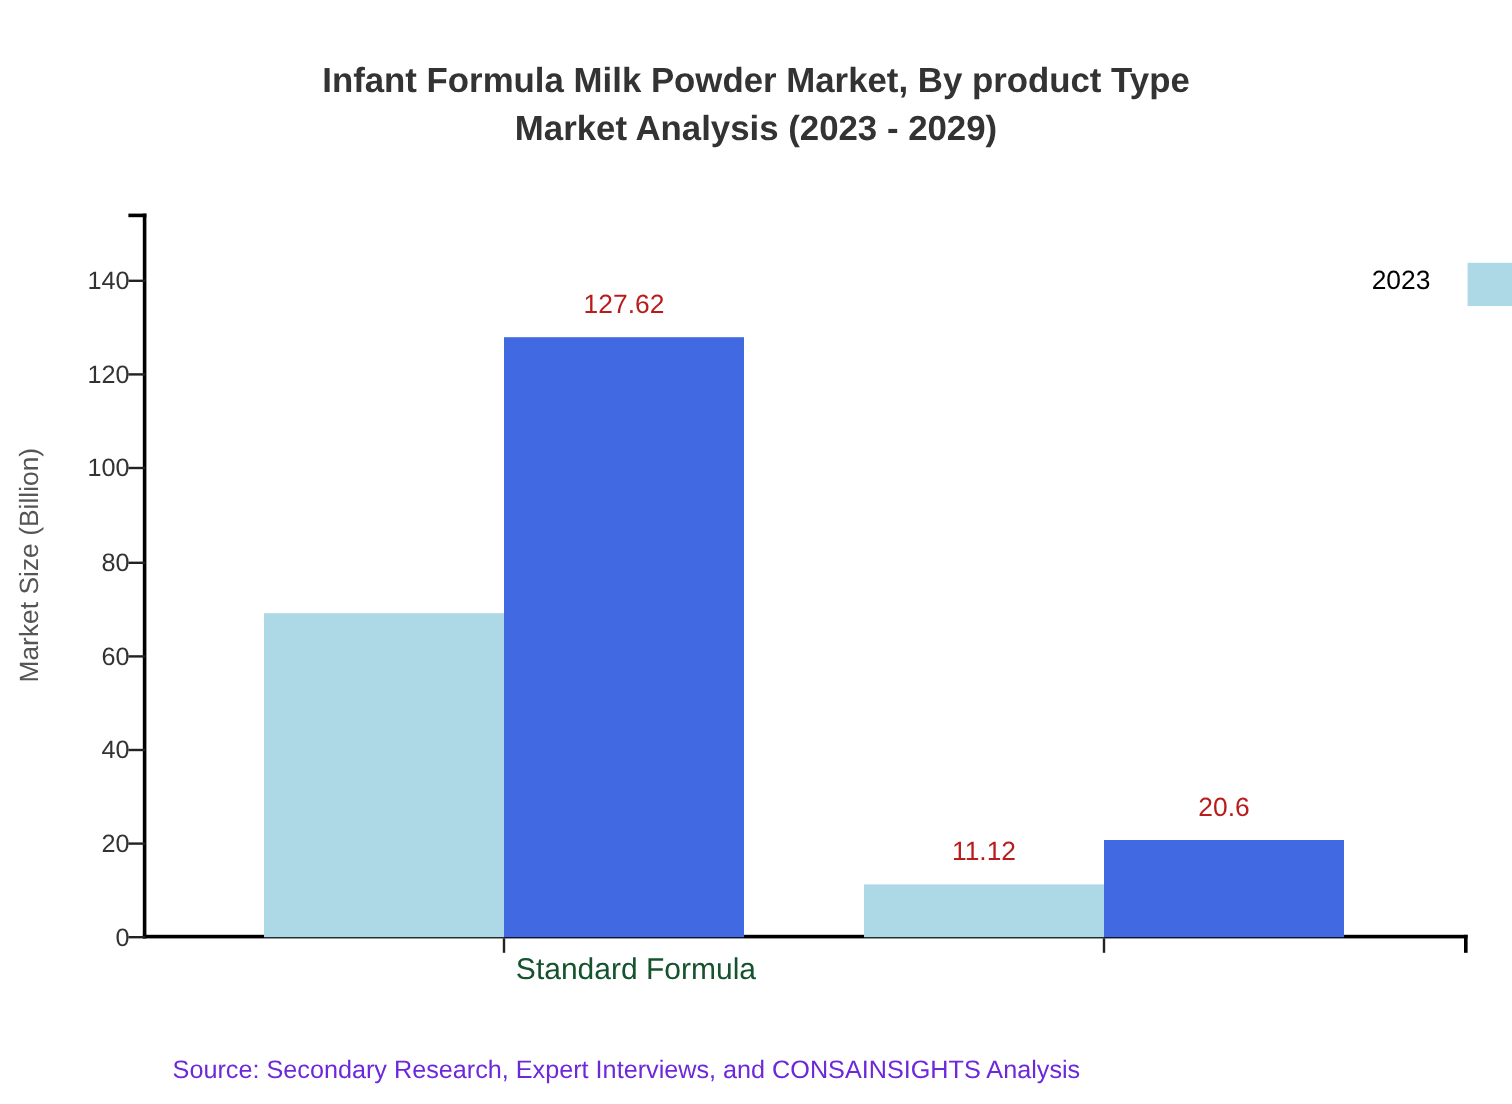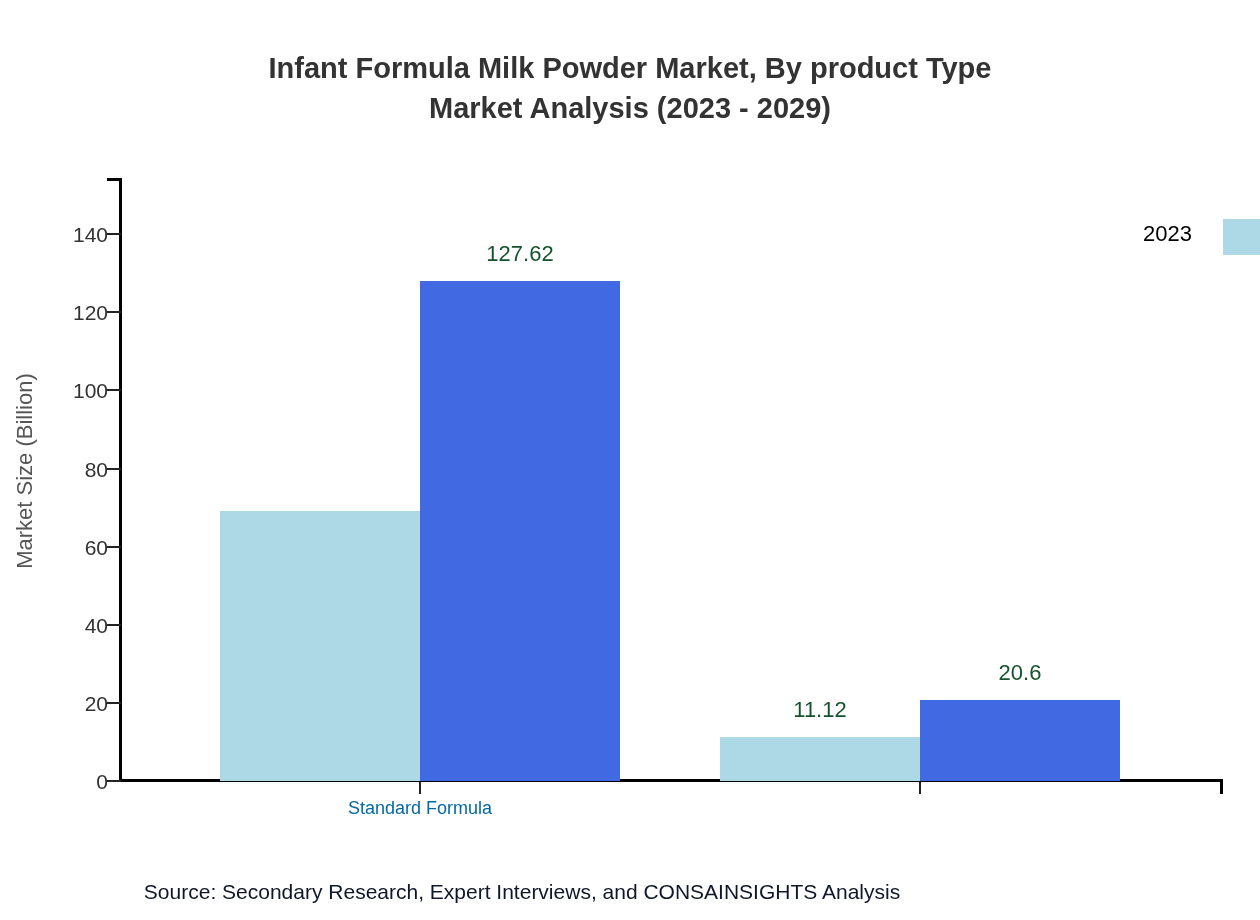--- a/index.html
+++ b/index.html
@@ -108,23 +108,23 @@
     position: absolute;
     top: 782px;
     width: 2px;
     height: 12px;
     background: #222222;
   }
   .x-tick-label {
     position: absolute;
     top: 792px;
     width: 420px;
-    text-align: center;
-    color: #0369a1;
-    font-size: 18px;
+    text-align: right;
+    color: #14532d;
+    font-size: 25px;
     line-height: 32px;
   }
 
   
   .y-axis-title {
     position: absolute;
     left: -295px;
     top: 460px;
     width: 640px;
     text-align: center;
@@ -136,21 +136,21 @@
   }
 
   
   .bar {
     position: absolute;
     bottom: 0;
   }
   .bar-value-label {
     position: absolute;
     text-align: center;
-    color: #14532d;
+    color: #b91c1c;
     font-size: 22px;
     line-height: 22px;
     width: 220px;
   }
 
   
   .legend {
     position: absolute;
     left: 1060px;
     top: 215px;
@@ -181,21 +181,21 @@
     height: 36px;
   }
 
   
   .chart-source {
     position: absolute;
     left: 0;
     top: 878px;
     width: 1044px;
     text-align: center;
-    color: #0f172a;
+    color: #6d28d9;
     font-size: 21px;
     line-height: 28px;
   }
 </style>
 </head>
 <body>
 
 <div id="chart-root">
 
   <div class="chart-title">

